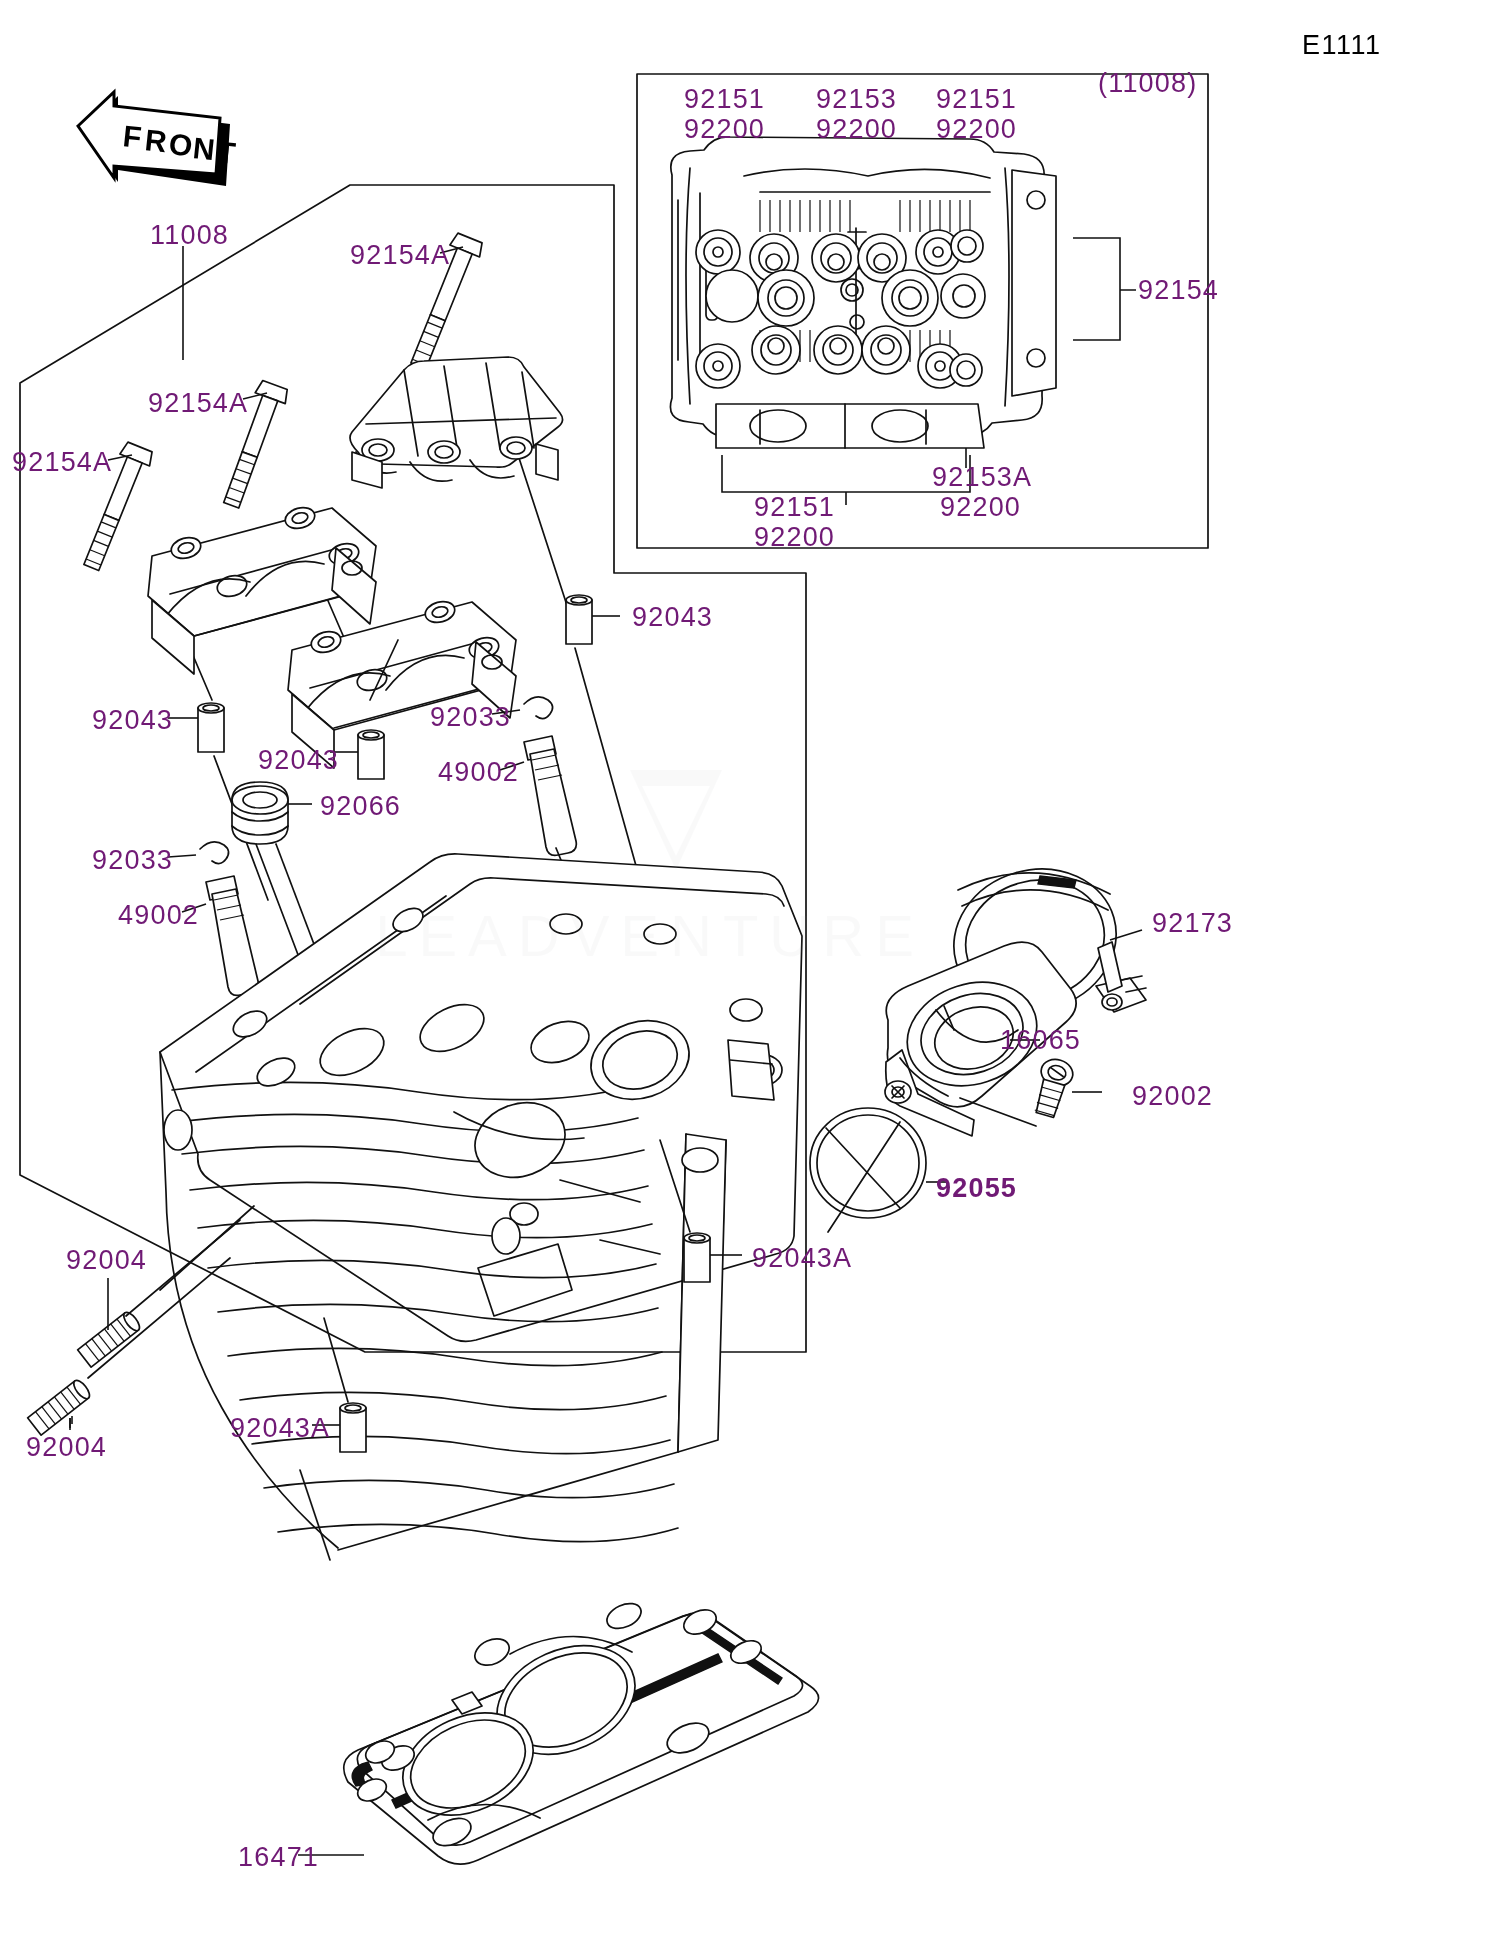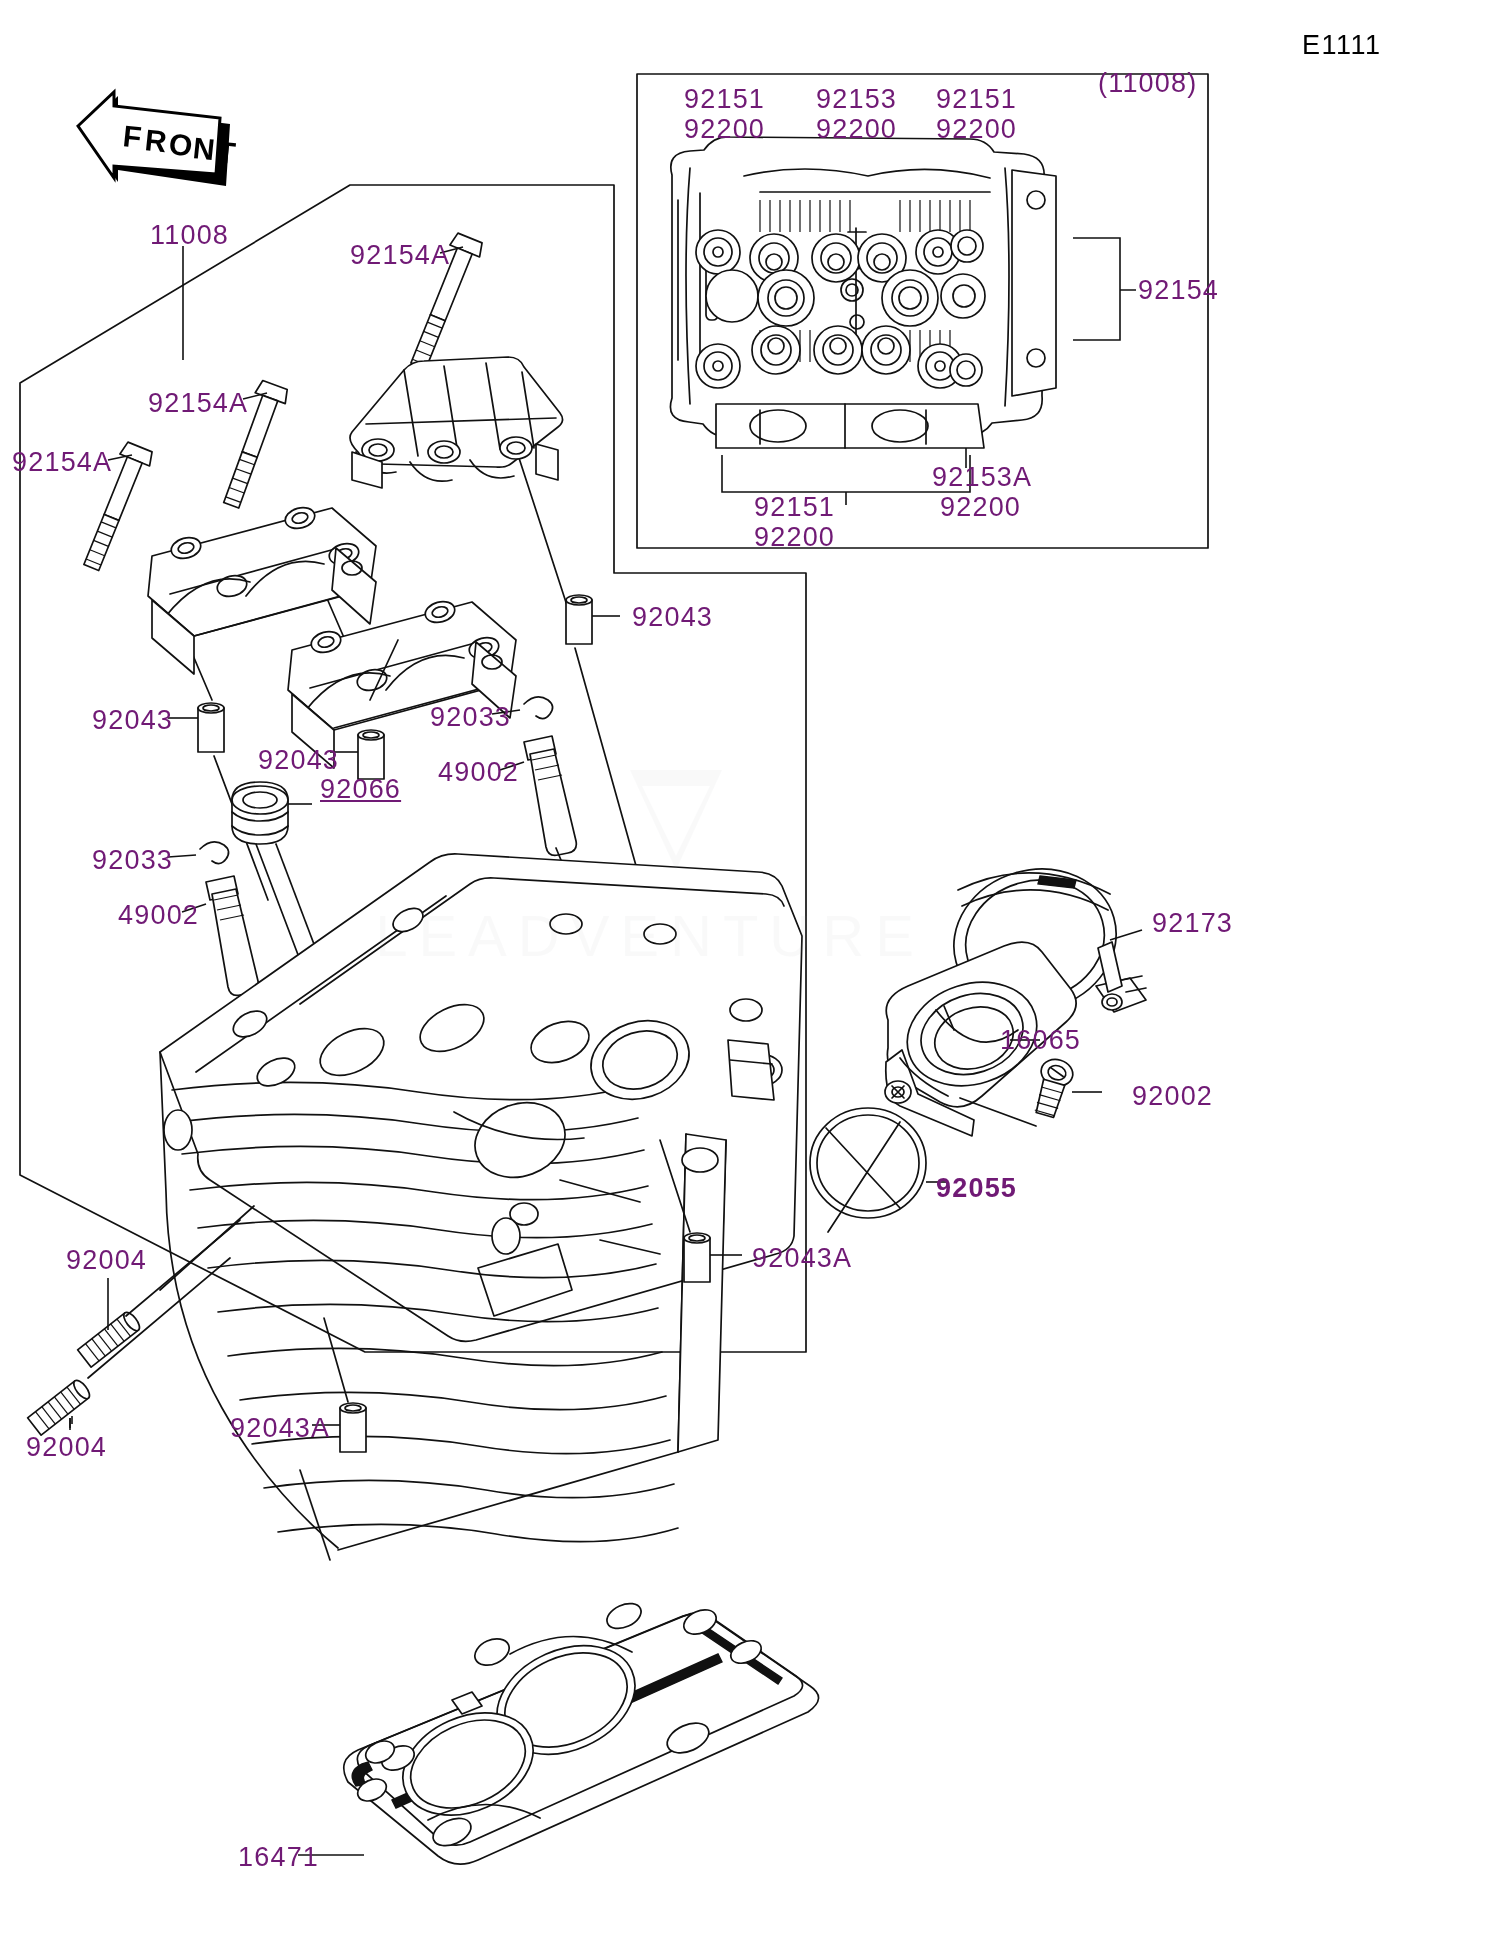--- a/index.html
+++ b/index.html
@@ -630,21 +630,21 @@
 
   <div class="lbl" style="left:150px;  top:220px;">11008</div>
   <div class="lbl" style="left:350px;  top:240px;">92154A</div>
   <div class="lbl" style="left:148px;  top:388px;">92154A</div>
   <div class="lbl" style="left:12px;   top:447px;">92154A</div>
   <div class="lbl" style="left:632px;  top:602px;">92043</div>
   <div class="lbl" style="left:92px;   top:705px;">92043</div>
   <div class="lbl" style="left:258px;  top:745px;">92043</div>
   <div class="lbl" style="left:430px;  top:702px;">92033</div>
   <div class="lbl" style="left:438px;  top:757px;">49002</div>
-  <div class="lbl" style="left:320px;  top:774px;text-decoration:underline;">92066</div>
+  <div class="lbl" style="left:320px;  top:791px;">92066</div>
   <div class="lbl" style="left:92px;   top:845px;">92033</div>
   <div class="lbl" style="left:118px;  top:900px;">49002</div>
   <div class="lbl" style="left:1152px; top:908px;">92173</div>
   <div class="lbl" style="left:1000px; top:1025px;">16065</div>
   <div class="lbl" style="left:1132px; top:1081px;">92002</div>
   <div class="lbl" style="left:936px;  top:1173px;font-weight:bold;">92055</div>
   <div class="lbl" style="left:752px;  top:1243px;">92043A</div>
   <div class="lbl" style="left:66px;   top:1245px;">92004</div>
   <div class="lbl" style="left:26px;   top:1432px;">92004</div>
   <div class="lbl" style="left:230px;  top:1413px;">92043A</div>

